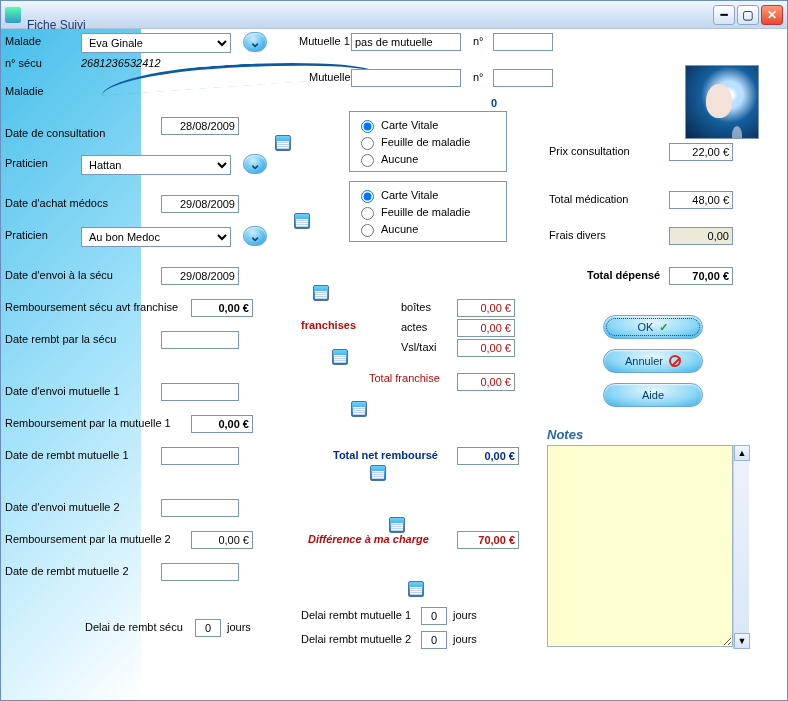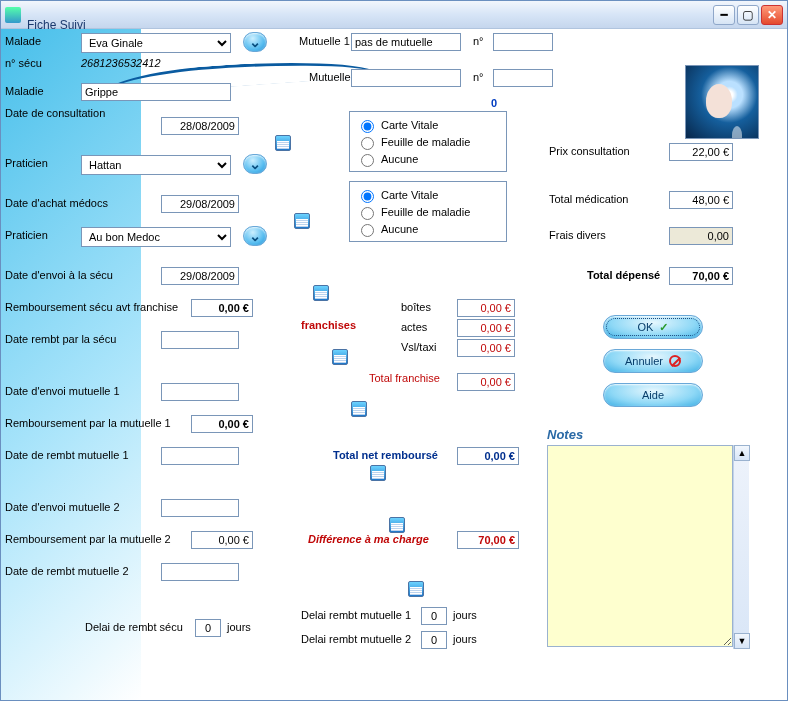--- a/index.html
+++ b/index.html
@@ -134,23 +134,22 @@
       <label class="abs field-label" style="left:4px; top:6px;">Malade</label>
       <select class="abs" style="left:80px; top:4px; width:150px;">
         <option>Eva Ginale</option>
       </select>
       <span class="abs round-btn" style="left:242px; top:3px;">⌄</span>
 
       <label class="abs field-label" style="left:4px; top:28px;">n° sécu</label>
       <span class="abs italic" style="left:80px; top:28px;">2681236532412</span>
 
       <label class="abs field-label" style="left:4px; top:56px;">Maladie</label>
-      <input type="text" class="abs" style="left: 80px; top: 54px; width: 150px;" value="Grippe">
-
-      <label class="abs field-label" style="left:4px; top:78px;">Date de consultation</label>
+
+      <label class="abs field-label" style="left:4px; top:98px;">Date de consultation</label>
       <input type="text" class="abs num" style="left: 160px; top: 88px; width: 78px;" value="28/08/2009">
       <span class="abs date-icon" style="left:244px; top:88px;"></span>
 
       <label class="abs field-label" style="left:4px; top:128px;">Praticien</label>
       <select class="abs" style="left:80px; top:126px; width:150px;">
         <option>Hattan</option>
       </select>
       <span class="abs round-btn" style="left:242px; top:125px;">⌄</span>
 
       <label class="abs field-label" style="left:4px; top:168px;">Date d'achat médocs</label>

